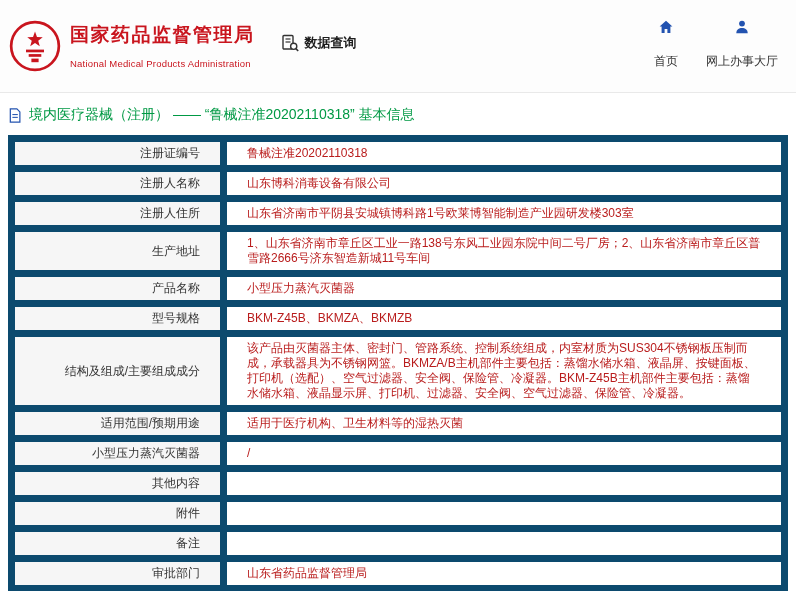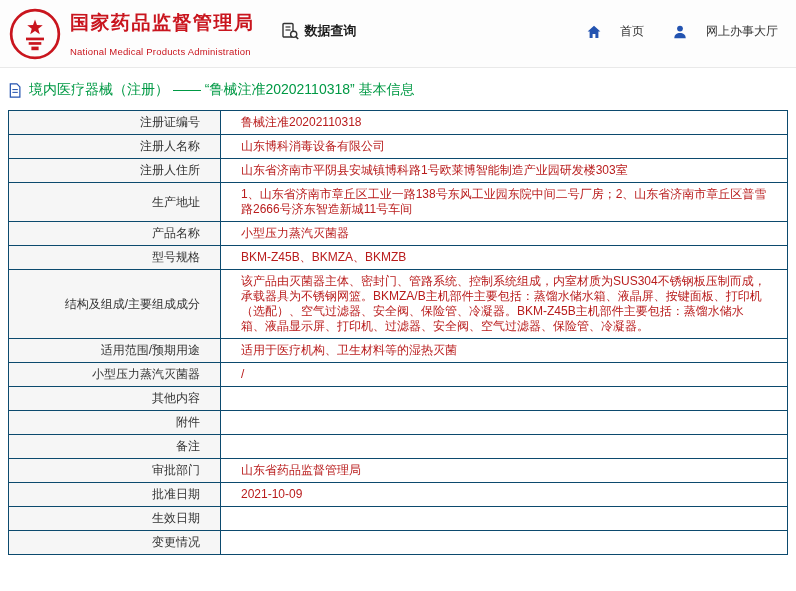--- a/index.html
+++ b/index.html
@@ -8,21 +8,21 @@
     width:796px; height:591px;
     background:#ffffff;
     font-family:"Liberation Sans","DejaVu Sans",sans-serif;
     color:#333;
     overflow:hidden;
   }
   
   .site-header {
     display:flex; justify-content:space-between; align-items:center;
     padding:8px 18px 8px 8px;
-    height:68px;
+    height:93px;
     background:#fdfdfd;
     border-bottom:1px solid #e9e9e9;
   }
   .header-left { display:flex; align-items:center; }
   .emblem { width:54px; height:54px; flex:0 0 54px; }
   .emblem svg { width:54px; height:54px; display:block; }
   .agency { margin-left:8px; }
   .agency-cn {
     color:#c9151e; font-size:19px; font-weight:bold; letter-spacing:1.5px;
     line-height:24px; white-space:nowrap;
@@ -32,21 +32,21 @@
   }
   .nav-query {
     display:flex; align-items:center; gap:6px;
     margin-left:26px; margin-top:-6px;
     font-size:13px; font-weight:bold; color:#1d1d1d;
     cursor:pointer; white-space:nowrap;
   }
   .nav-query svg { width:18px; height:18px; display:block; }
   .header-right { display:flex; gap:28px; margin-top:-4px; }
   .hlink {
-    display:flex; align-items:center; gap:18px;
+    display:flex; flex-direction:column; align-items:center; gap:18px;
     font-size:12px; color:#333; text-decoration:none; cursor:pointer; white-space:nowrap;
   }
   .hlink svg { width:16px; height:16px; display:block; }
   
   .title-bar {
     display:flex; align-items:center; gap:7px;
     padding:13px 22px 9px 8px;
     font-size:14px;
     color:#009944;
     white-space:nowrap;
@@ -54,21 +54,21 @@
   .title-bar svg { width:14px; height:15px; display:block; }
   
   .info-table {
     margin:2px 8px 0 8px;
     width:780px;
     border-collapse:collapse;
     table-layout:fixed;
     font-size:12px;
   }
   .info-table th, .info-table td {
-    border:1px solid #0c4a6e;
+    border:7px solid #0c4a6e;
     padding:4px 20px;
     line-height:15px;
     vertical-align:middle;
     height:23px;
   }
   .info-table th {
     width:212px;
     text-align:right;
     background:#f6f6f6;
     font-weight:normal;

